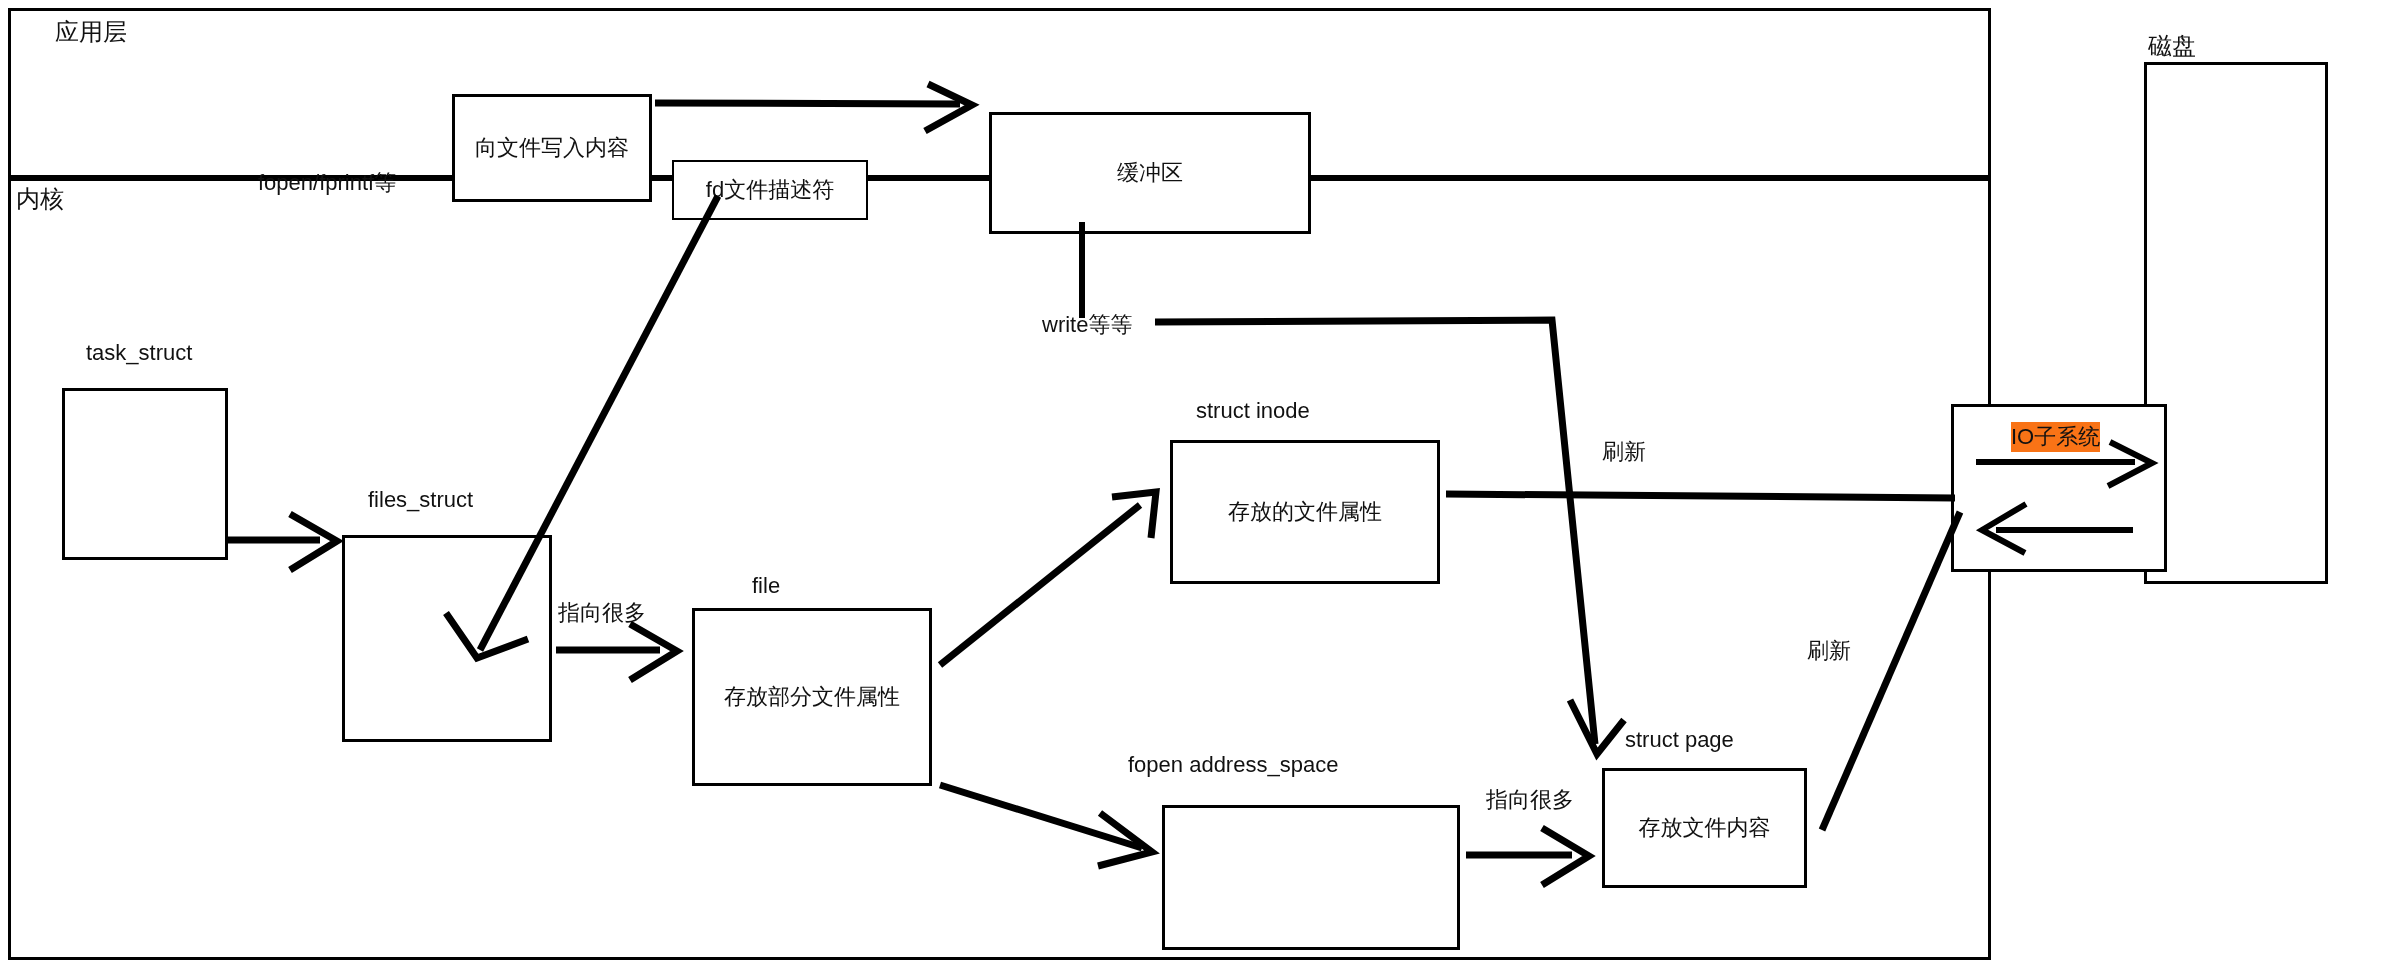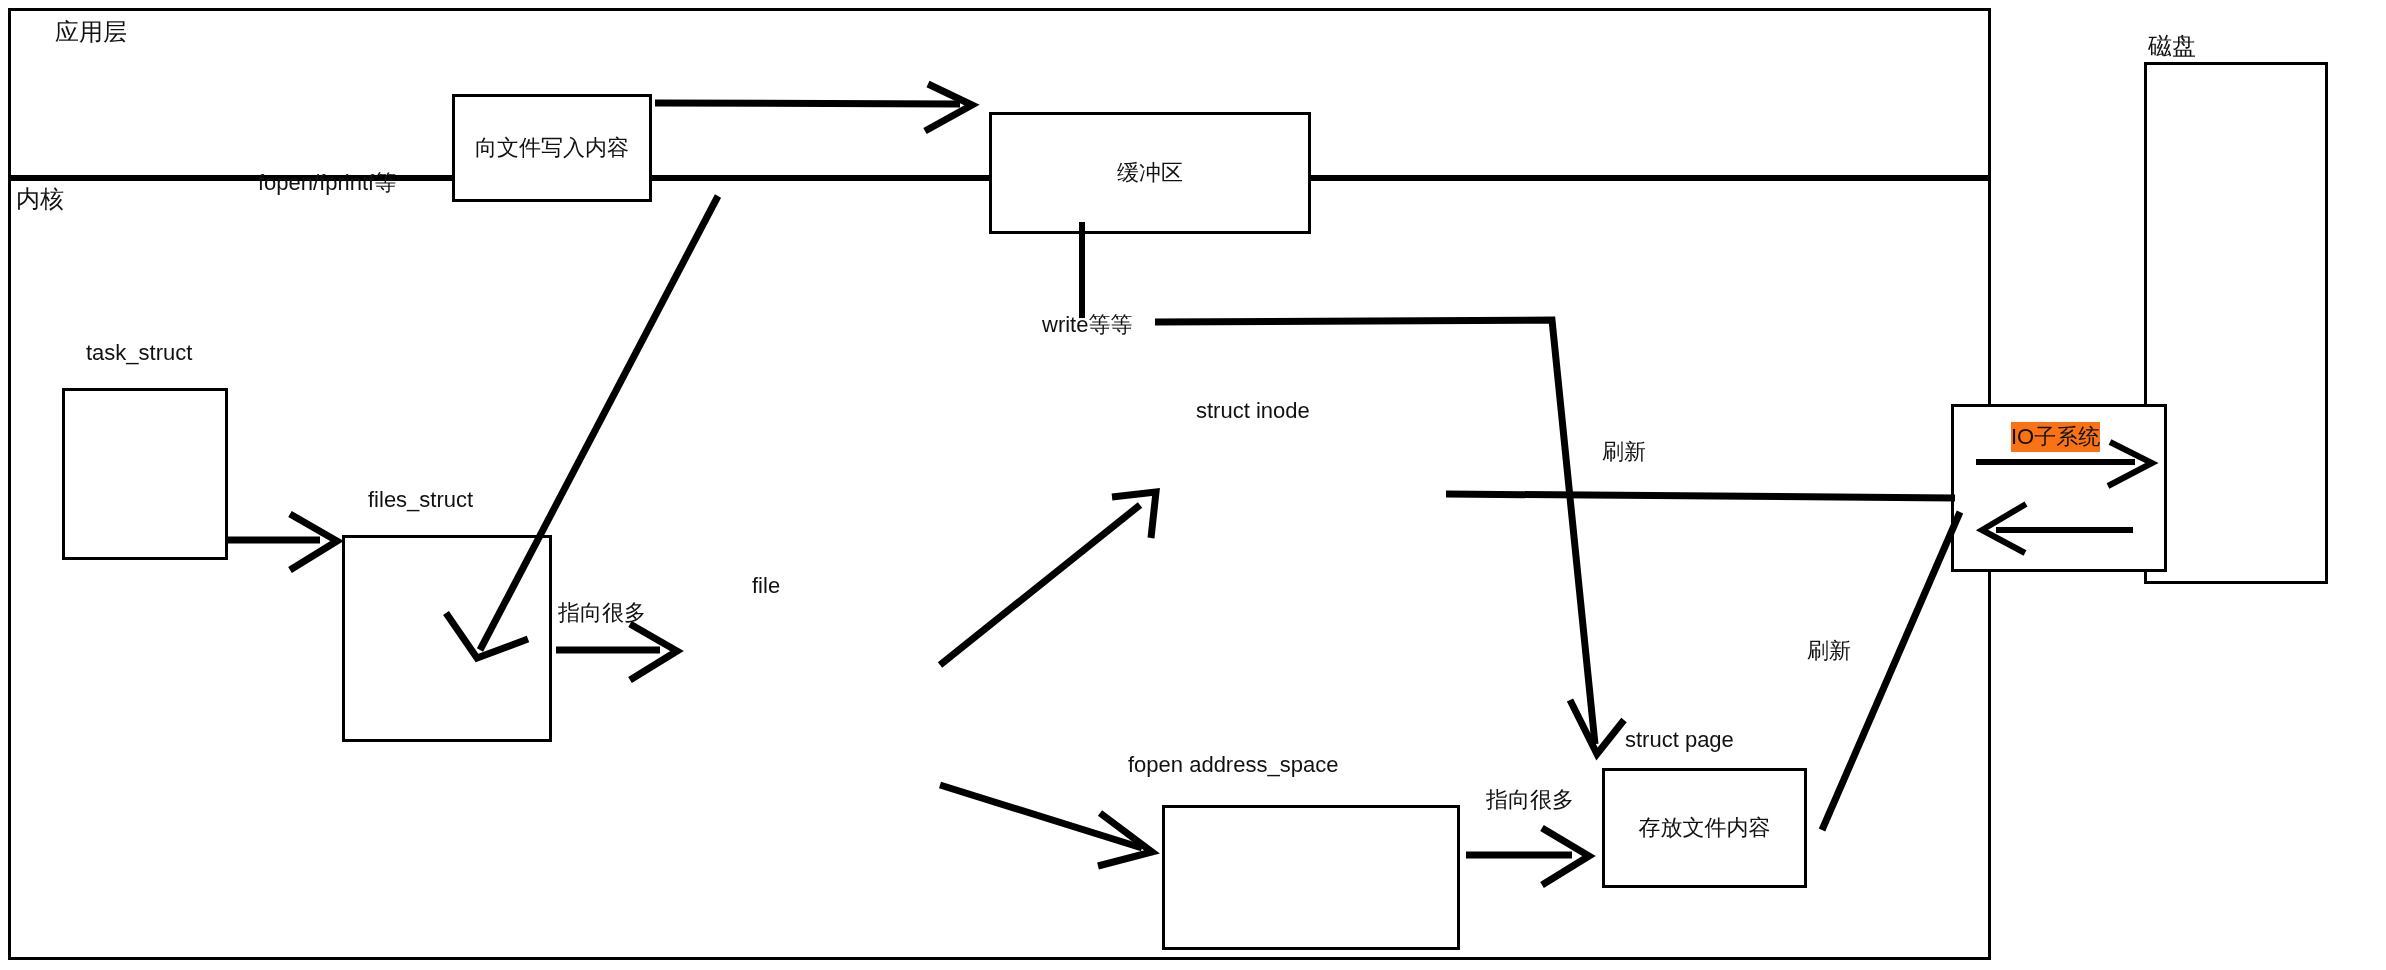--- a/index.html
+++ b/index.html
@@ -88,36 +88,39 @@
   <div class="caption big" style="left:16px; top:183px;">内核</div>
 
   <div class="caption big" style="left:2148px; top:30px;">磁盘</div>
 
   <div class="node-box empty" style="left:2144px; top:62px; width:184px; height:522px;"></div>
 
   <div class="caption" style="left:258px; top:168px;">fopen/fprintf等</div>
 
   <div class="node-box" style="left:452px; top:94px; width:200px; height:108px;">向文件写入内容</div>
 
+  <div class="node-box thin" style="left:672px; top:160px; width:196px; height:60px;">fd文件描述符</div>
 
   <div class="node-box" style="left:989px; top:112px; width:322px; height:122px;">缓冲区</div>
 
   <div class="caption" style="left:86px; top:340px;">task_struct</div>
 
   <div class="node-box empty" style="left:62px; top:388px; width:166px; height:172px;"></div>
 
   <div class="caption" style="left:368px; top:487px;">files_struct</div>
 
   <div class="node-box empty" style="left:342px; top:535px; width:210px; height:207px;"></div>
 
   <div class="caption" style="left:752px; top:573px;">file</div>
 
+  <div class="node-box" style="left:692px; top:608px; width:240px; height:178px;">存放部分文件属性</div>
 
   <div class="caption" style="left:1196px; top:398px;">struct inode</div>
 
+  <div class="node-box" style="left:1170px; top:440px; width:270px; height:144px;">存放的文件属性</div>
 
   <div class="caption" style="left:1128px; top:752px;">fopen  address_space</div>
 
   <div class="node-box empty" style="left:1162px; top:805px; width:298px; height:145px;"></div>
 
   <div class="caption" style="left:1625px; top:727px;">struct page</div>
 
   <div class="node-box" style="left:1602px; top:768px; width:205px; height:120px;">存放文件内容</div>
 
   <div class="node-box empty" style="left:1951px; top:404px; width:216px; height:168px; background:#ffffff;"></div>

